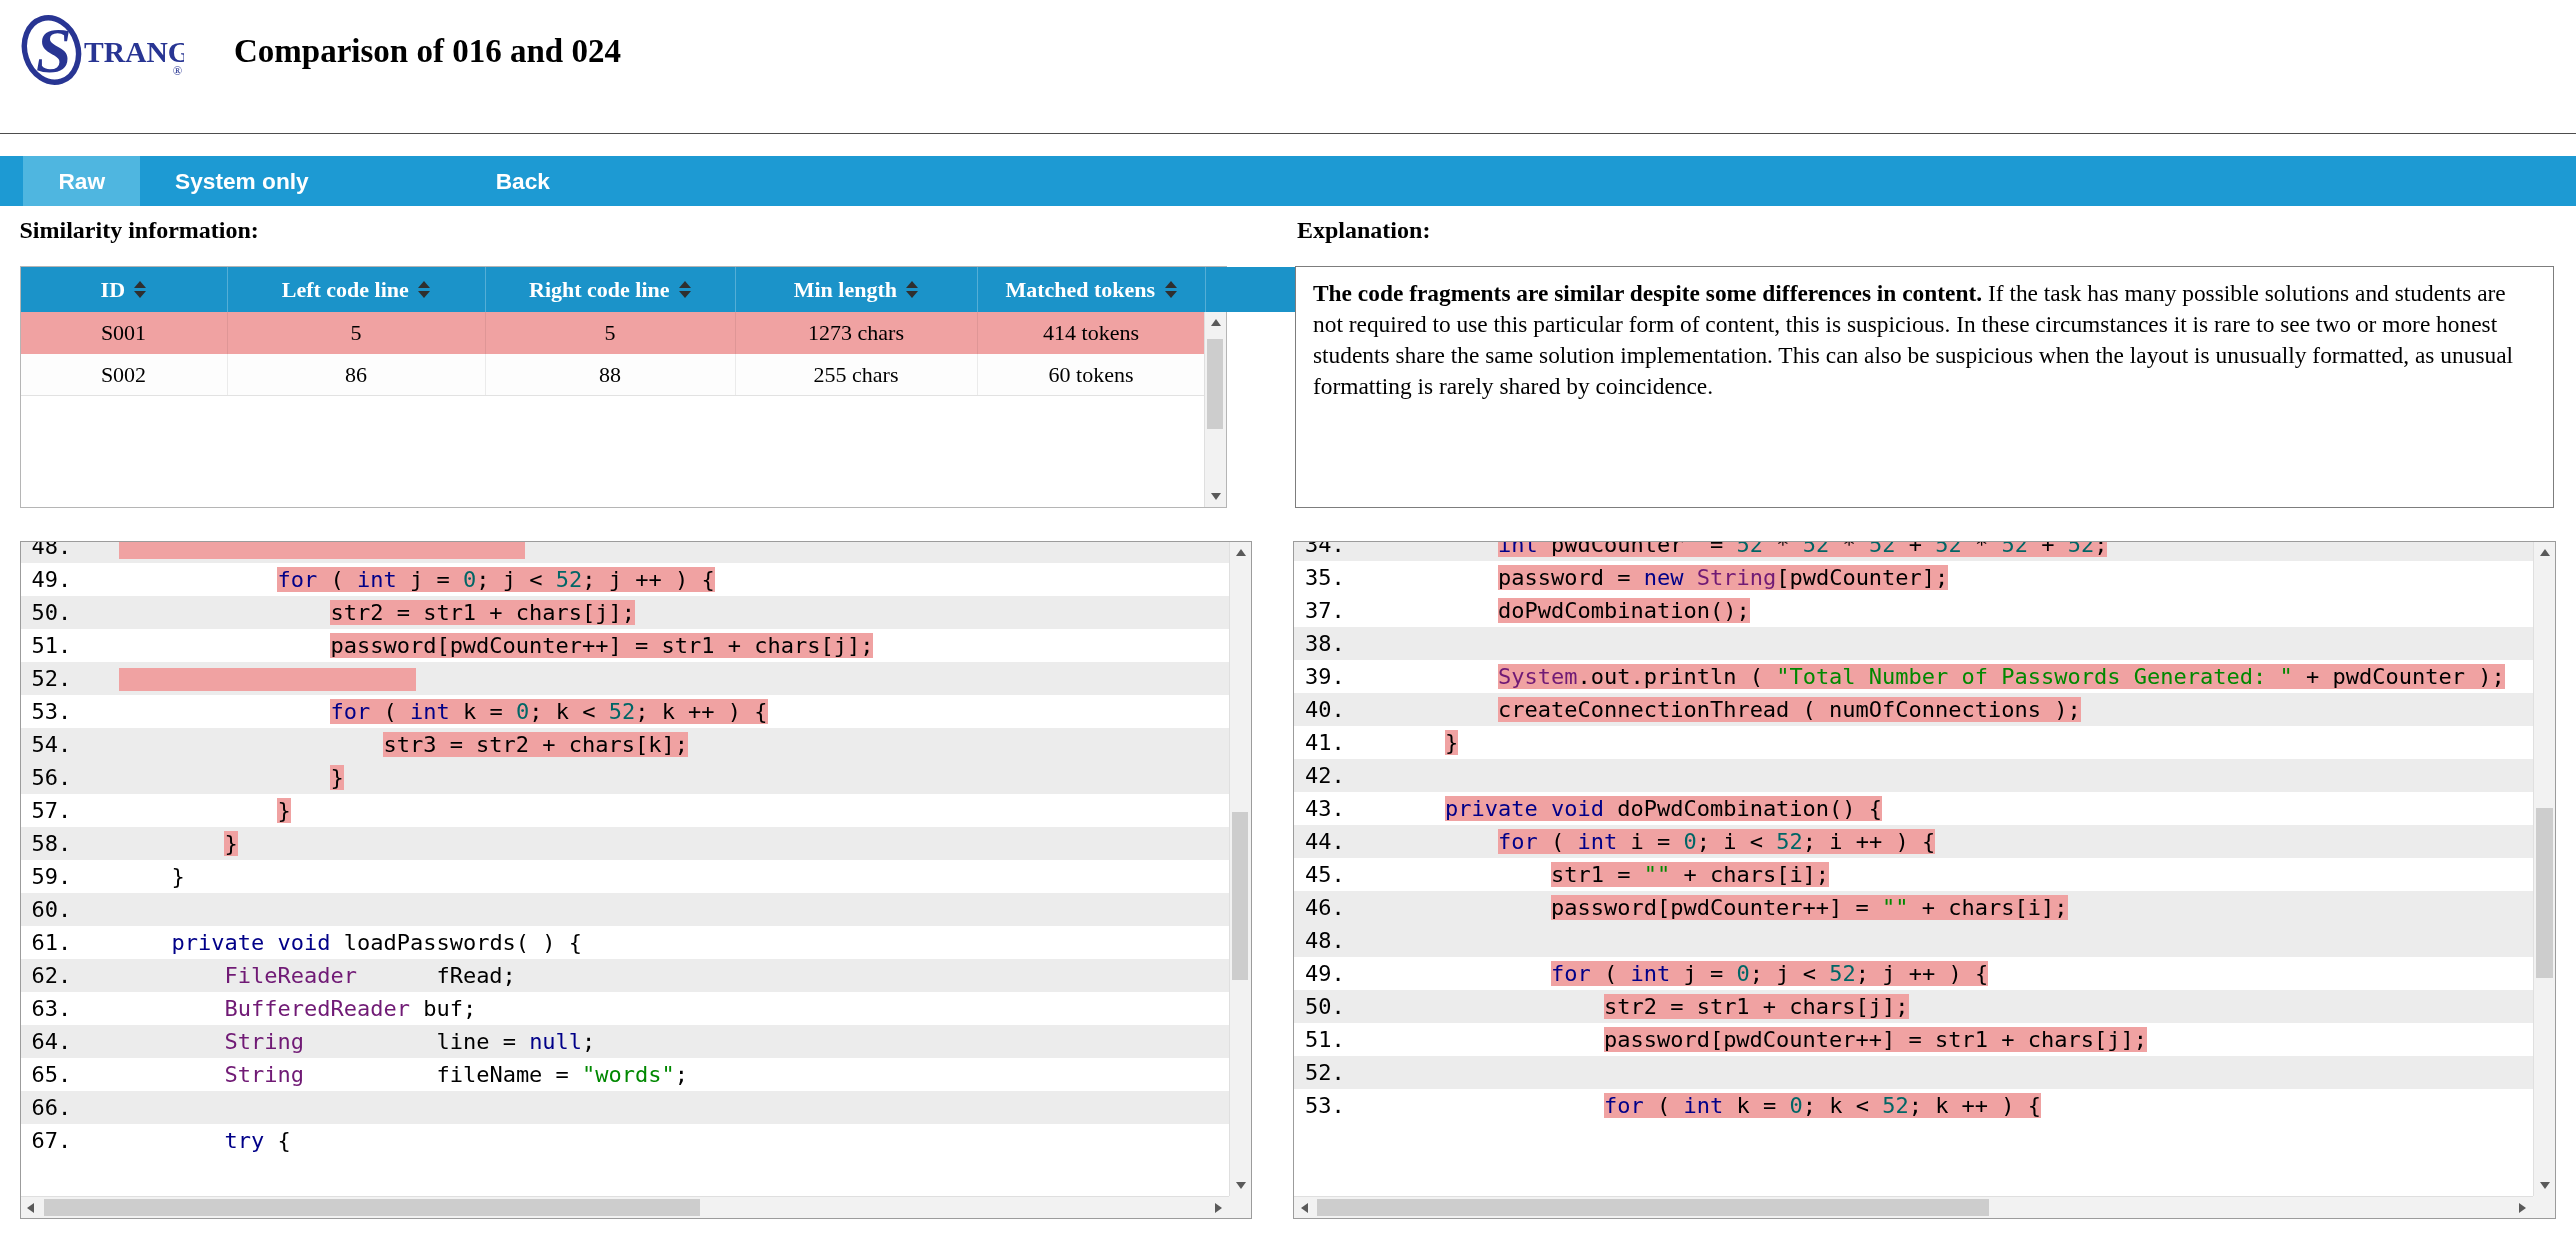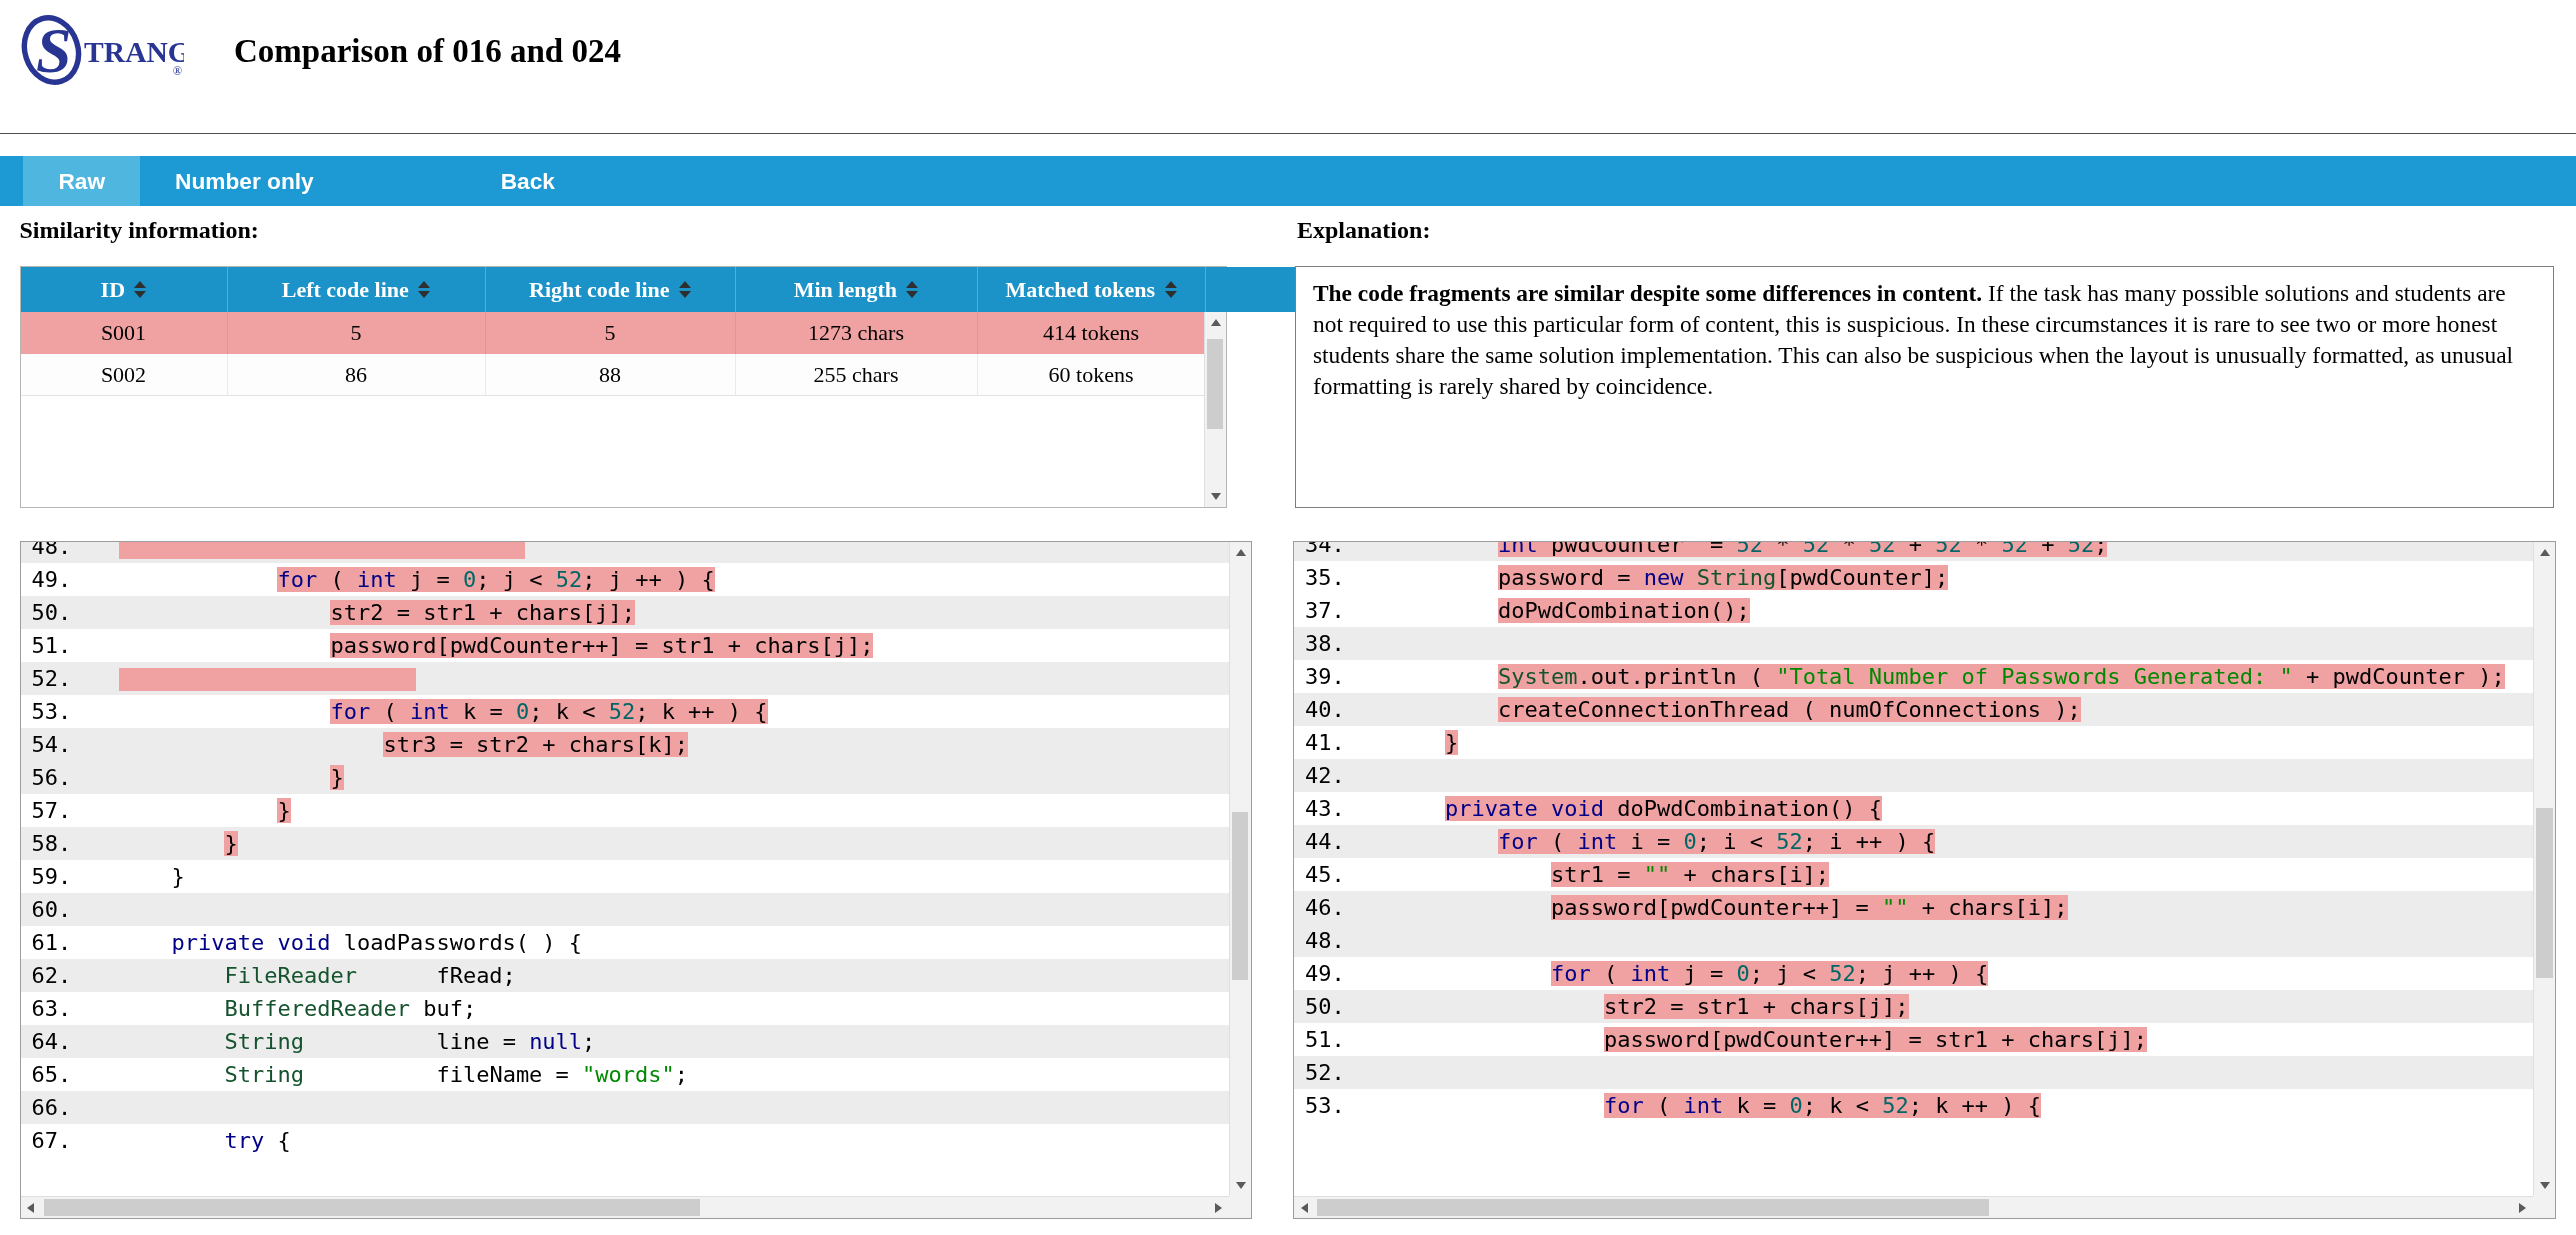--- a/index.html
+++ b/index.html
@@ -61,21 +61,21 @@
   .panel.pright{left:1293px;width:1263px}
   .rows-clip{position:absolute;top:0;left:0;right:22px;bottom:22px;overflow:hidden;background:#fff}
   .code-scroll.off-left{margin-top:-12.5px}
   .code-scroll.off-right{margin-top:-14px}
   .code-row{height:33px;line-height:33px;font-family:"DejaVu Sans Mono",monospace;font-size:22px;white-space:pre;color:#000}
   .code-row.even{background:var(--altgray)}
   .lnum{display:inline-block;width:98px;padding-left:11px}
   .hl{background:var(--pink)}
   .hl-block{display:inline-block;height:23.4px;vertical-align:middle;background:var(--pink)}
   .tk-k{color:#000088}
-  .tk-t{color:#14532d}
+  .tk-t{color:#701a75}
   .tk-s{color:#008800}
   .tk-l{color:#006666}
   .tk-p{color:#000000}
   .psb-v{top:0;bottom:22px}
   .psb-h{left:0;right:22px}
   .corner{position:absolute;right:0;bottom:0;width:22px;height:22px;background:#f2f2f2}
 </style>
 </head>
 <body>
 
@@ -85,21 +85,21 @@
     <text x="20" y="82" font-size="82" font-family="Liberation Serif, serif" font-weight="bold" font-style="italic" fill="#283593">S</text>
     <text x="82" y="70" font-size="38" font-family="Liberation Serif, serif" font-weight="bold" fill="#283593">TRANGE</text>
     <text x="196" y="86" font-size="16" font-family="Liberation Serif, serif" fill="#283593">®</text>
   </svg>
 </div>
 <h1 class="page-title">Comparison of 016 and 024</h1>
 <div class="rule"></div>
 
 <nav class="toolbar">
   <div class="tab active">Raw</div>
-  <div class="tab">Number only</div>
+  <div class="tab">System only</div>
   <div class="tab tab-back">Back</div>
 </nav>
 
 <div class="sec-label" id="sim-label">Similarity information:</div>
 <div class="sec-label" id="expl-label">Explanation:</div>
 
 <div class="simwrap">
   <div class="thead" id="sim-head">
       <div class="th col0">
         <span>ID</span>

